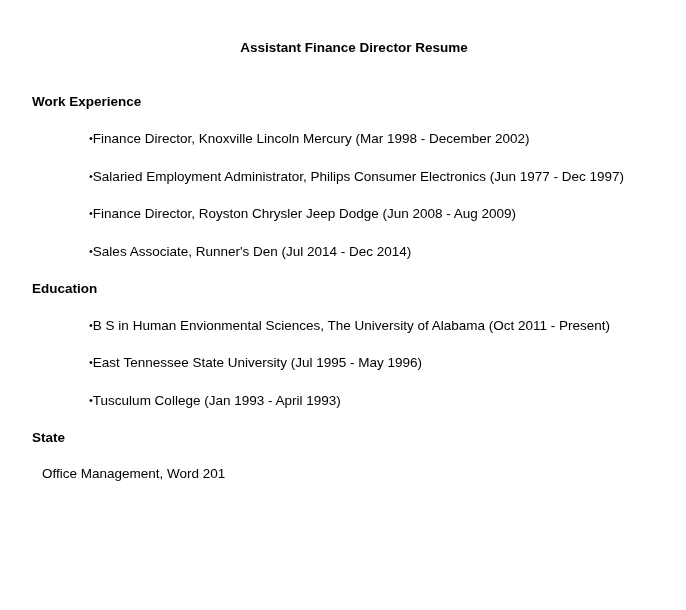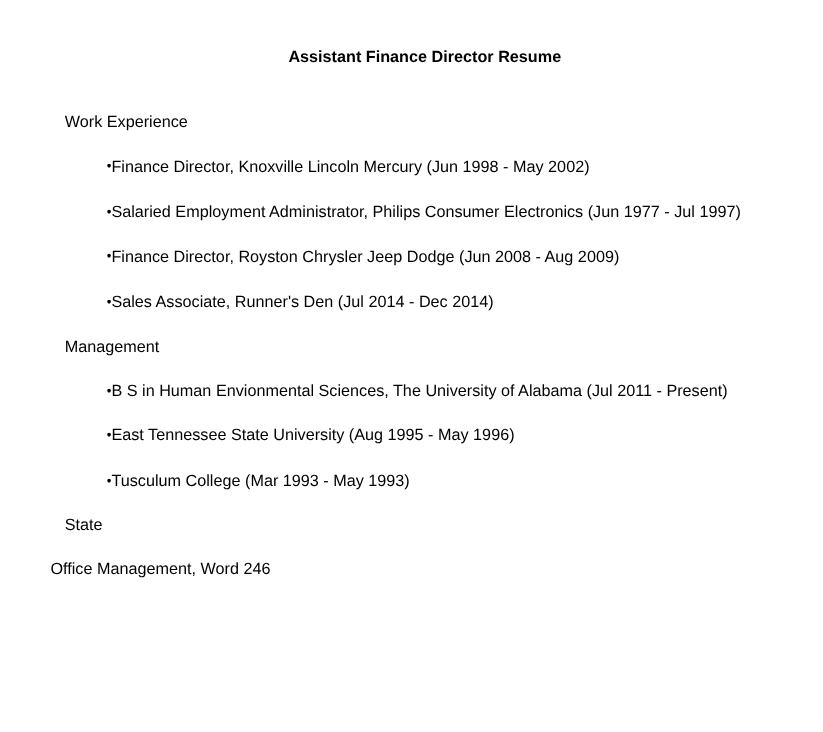--- a/index.html
+++ b/index.html
@@ -4,37 +4,37 @@
   <style>
     html, body { margin: 0; padding: 0; background: #ffffff; }
     body {
       width: 686px; height: 610px; position: relative; overflow: hidden;
       font-family: "Liberation Sans", sans-serif; color: #000; font-size: 13.5px;
     }
     .title {
       position: absolute; top: 40px; left: 0; width: 708px; text-align: center;
       font-weight: bold; font-size: 13.5px;
     }
-    .heading { position: absolute; left: 54px; font-weight: normal; }
+    .heading { position: absolute; left: 32px; font-weight: bold; }
     .item { position: absolute; left: 89px; white-space: nowrap; }
     .bullet { font-size: 11px; vertical-align: 1px; }
     .plain { position: absolute; left: 42px; white-space: nowrap; }
   </style>
 </head>
 <body>
 
 <div>
   <div class="title">Assistant Finance Director Resume</div>
 
   <div class="heading" style="top:94px">Work Experience</div>
-  <div class="item" style="top:131px"><span class="bullet">•</span><span>Finance Director, Knoxville Lincoln Mercury (Jun 1998 - May 2002)</span></div>
-  <div class="item" style="top:169px"><span class="bullet">•</span><span>Salaried Employment Administrator, Philips Consumer Electronics (Jun 1977 - Jul 1997)</span></div>
+  <div class="item" style="top:131px"><span class="bullet">•</span><span>Finance Director, Knoxville Lincoln Mercury (Mar 1998 - December 2002)</span></div>
+  <div class="item" style="top:169px"><span class="bullet">•</span><span>Salaried Employment Administrator, Philips Consumer Electronics (Jun 1977 - Dec 1997)</span></div>
   <div class="item" style="top:206px"><span class="bullet">•</span><span>Finance Director, Royston Chrysler Jeep Dodge (Jun 2008 - Aug 2009)</span></div>
   <div class="item" style="top:244px"><span class="bullet">•</span><span>Sales Associate, Runner's Den (Jul 2014 - Dec 2014)</span></div>
 
-  <div class="heading" style="top:281px">Management</div>
-  <div class="item" style="top:318px"><span class="bullet">•</span><span>B S in Human Envionmental Sciences, The University of Alabama (Jul 2011 - Present)</span></div>
-  <div class="item" style="top:355px"><span class="bullet">•</span><span>East Tennessee State University (Aug 1995 - May 1996)</span></div>
-  <div class="item" style="top:393px"><span class="bullet">•</span><span>Tusculum College (Mar 1993 - May 1993)</span></div>
+  <div class="heading" style="top:281px">Education</div>
+  <div class="item" style="top:318px"><span class="bullet">•</span><span>B S in Human Envionmental Sciences, The University of Alabama (Oct 2011 - Present)</span></div>
+  <div class="item" style="top:355px"><span class="bullet">•</span><span>East Tennessee State University (Jul 1995 - May 1996)</span></div>
+  <div class="item" style="top:393px"><span class="bullet">•</span><span>Tusculum College (Jan 1993 - April 1993)</span></div>
 
   <div class="heading" style="top:430px">State</div>
-  <div class="plain" style="top:466px">Office Management, Word 246</div>
+  <div class="plain" style="top:466px">Office Management, Word 201</div>
 </div>
 
 </body></html>

